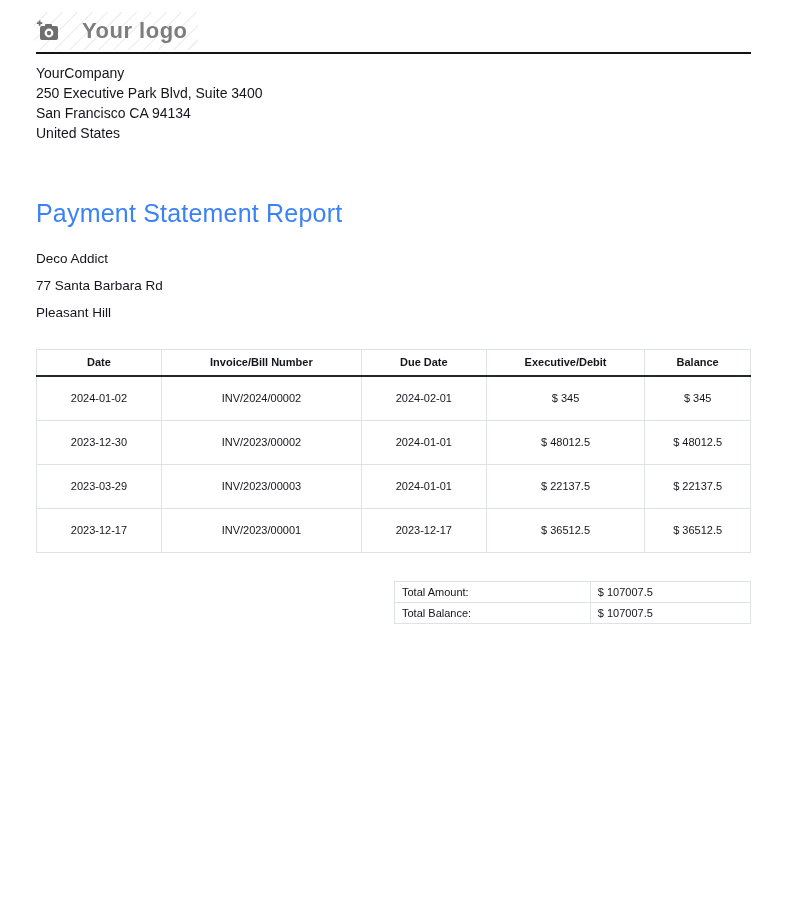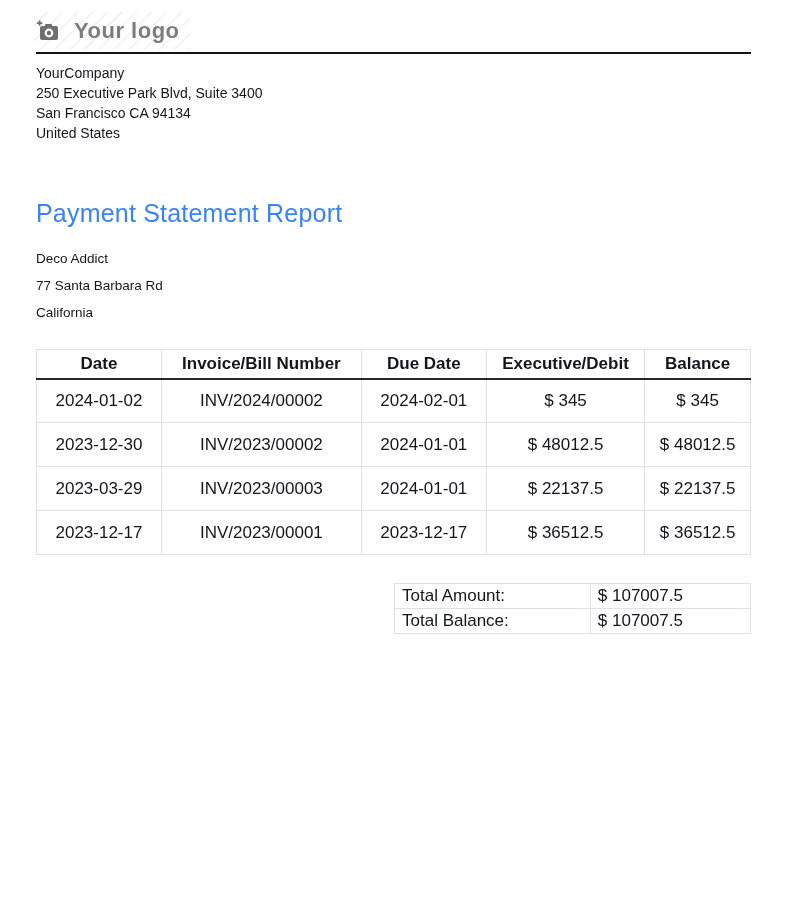--- a/index.html
+++ b/index.html
@@ -11,21 +11,21 @@
     color: #15151d;
     position: relative;
     overflow: hidden;
   }
   .page { padding: 12px 36px 0 36px; }
 
   
   .logo-box {
     display: inline-flex;
     align-items: center;
-    gap: 14px;
+    gap: 22px;
     height: 38px;
     padding: 0 10px 0 2px;
     margin-left: -2px;
     background: repeating-linear-gradient(135deg, #ffffff 0 9px, #f1f1f1 9px 10.5px);
   }
   .logo-text {
     font-size: 22px;
     font-weight: 700;
     color: #7d7d7d;
     letter-spacing: 0.5px;
@@ -53,21 +53,21 @@
   
   .customer-block { margin-top: 24px; }
   .customer-block .cust-line {
     font-size: 13.5px;
     line-height: 14px;
     margin-bottom: 13px;
   }
   .customer-block .cust-line div { line-height: 13.5px; }
 
   
-  table { border-collapse: collapse; font-size: 17px; }
+  table { border-collapse: collapse; font-size: 11px; }
   .invoice-table {
     width: 715px;
     margin-top: 29px;
     table-layout: fixed;
   }
   .invoice-table th, .invoice-table td {
     border: 1px solid #dee2e6;
     text-align: center;
     padding: 4px 4px;
   }
@@ -121,21 +121,21 @@
     <div>San Francisco CA 94134</div>
     <div>United States</div>
   </div>
 
   <h1 class="report-title">Payment Statement Report</h1>
 
   <div class="customer-block">
     <div class="cust-line">Deco Addict</div>
     <div class="cust-line">77 Santa Barbara Rd</div>
     <div class="cust-line">
-      <div>California</div>
+      <div>Pleasant Hill</div>
     </div>
   </div>
 
   <table class="invoice-table">
     <colgroup>
       <col class="col-date">
         <col class="col-number">
         <col class="col-due">
         <col class="col-debit">
         <col class="col-bal">

